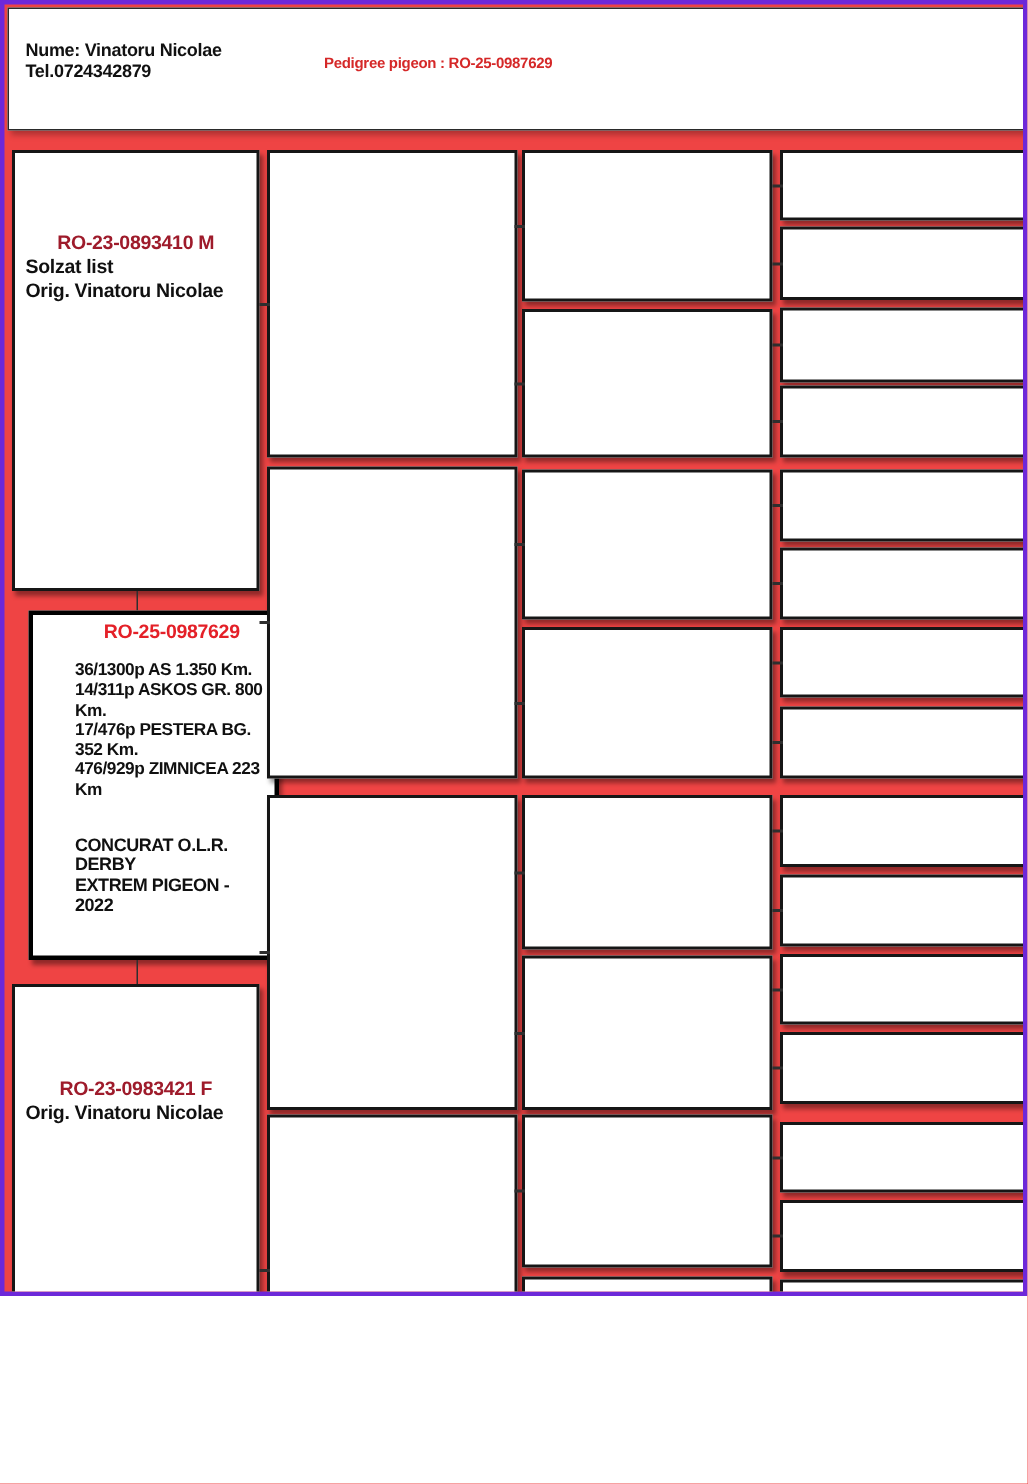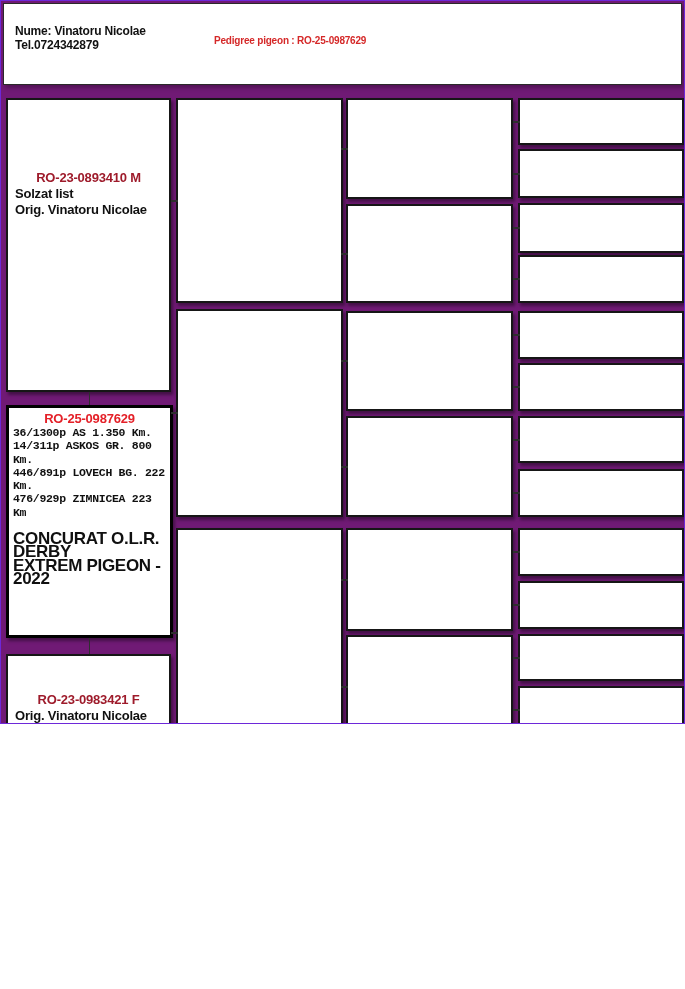--- a/index.html
+++ b/index.html
@@ -1,48 +1,48 @@
 <!DOCTYPE html>
 <html><head>
 <meta charset="utf-8">
 <style>
   html, body { margin:0; padding:0; background:#ffffff; }
   .page {
-    position:relative; width:685px; height:724px;
-    background:#701a75; box-sizing:border-box;
-    border:1px solid #6d28d9;
+    position:relative; width:685px; height:864px;
+    background:#ef4444; box-sizing:border-box;
+    border:3px solid #6d28d9;
     font-family:"Liberation Sans", sans-serif;
     overflow:hidden;
   }
   .box {
     position:absolute; background:#ffffff; box-sizing:border-box;
     border:2px solid #161616;
     box-shadow:2px 3px 3px rgba(0,0,0,0.40);
   }
   
   .header { left:2px; top:2px; width:679px; height:82px; border-width:1px; border-color:#2a2a2a;
             box-shadow:2px 3px 4px rgba(0,0,0,0.28); }
   .owner { position:absolute; left:11px; top:20px; font-size:12px; font-weight:700; color:#111;
            line-height:14px; letter-spacing:-0.2px; }
   .page-title { position:absolute; left:182px; top:31px; font-size:10px; font-weight:700;
                 color:#d52828; letter-spacing:-0.2px;margin-left:28px; }
   
   .gen1 { left:5px; width:165px; }
-  .subject-box { left:5px; width:167px; border:3px solid #000; }
+  .subject-box { left:16px; width:167px; border:3px solid #000;padding-left:24px; }
   .ring { font-size:13px; font-weight:700; text-align:center; letter-spacing:-0.2px; }
   .ring.dark   { color:#9e1b2b; }
   .ring.bright { color:#e42028; }
   .info { margin-top:1px; padding:0 7px; font-size:13px; line-height:16px; font-weight:700;
           color:#101010; letter-spacing:-0.2px; }
-  .sire-box .pad { padding-top:70px; }
-  .dam-box  .pad { padding-top:36px; }
+  .sire-box .pad { padding-top:52px; }
+  .dam-box  .pad { padding-top:60px; }
   .subject-box .pad { padding-top:3px; }
-  .results { padding:0 4px; font-size:11.5px; line-height:13.3px;
-             font-weight:700; color:#101010; letter-spacing:-0.3px;font-family:Liberation Mono, monospace; }
-  .note { margin-top:13px; padding:0 4px; font-size:17px; line-height:13.3px;
+  .results { margin-top:13px; padding:0 4px; font-size:11.5px; line-height:13.3px;
+             font-weight:700; color:#101010; letter-spacing:-0.3px; }
+  .note { margin-top:23px; padding:0 4px; font-size:12px; line-height:13.3px;
           font-weight:700; color:#101010; letter-spacing:-0.3px; }
   
   .vconn { position:absolute; width:0; border-left:1px solid #2f2f2f; }
   .child::before {
     content:""; position:absolute; left:-7px; top:calc(50% - 1px);
     width:7px; height:0; border-top:2px solid #2e2e2e;
   }
   
   .g2 { left:175px; width:167px; }
   .g3 { left:345px; width:167px; }
@@ -74,21 +74,21 @@
   </div>
 
   <div class="vconn" style="left:88px;top:391px;height:13px"></div>
 
   <div class="box subject-box" style="top:404px;height:233px">
     <div class="pad">
       <div class="ring bright">RO-25-0987629</div>
       <div class="results">
         <div>36/1300p AS 1.350 Km.</div>
         <div>14/311p ASKOS GR. 800 Km.</div>
-        <div>446/891p LOVECH BG. 222 Km.</div>
+        <div>17/476p PESTERA BG. 352 Km.</div>
         <div>476/929p ZIMNICEA 223 Km</div>
       </div>
       <div class="note">
         <div>CONCURAT O.L.R. DERBY</div>
         <div>EXTREM PIGEON - 2022</div>
       </div>
     </div>
   </div>
 
   <div class="vconn" style="left:88px;top:637px;height:16px"></div>

